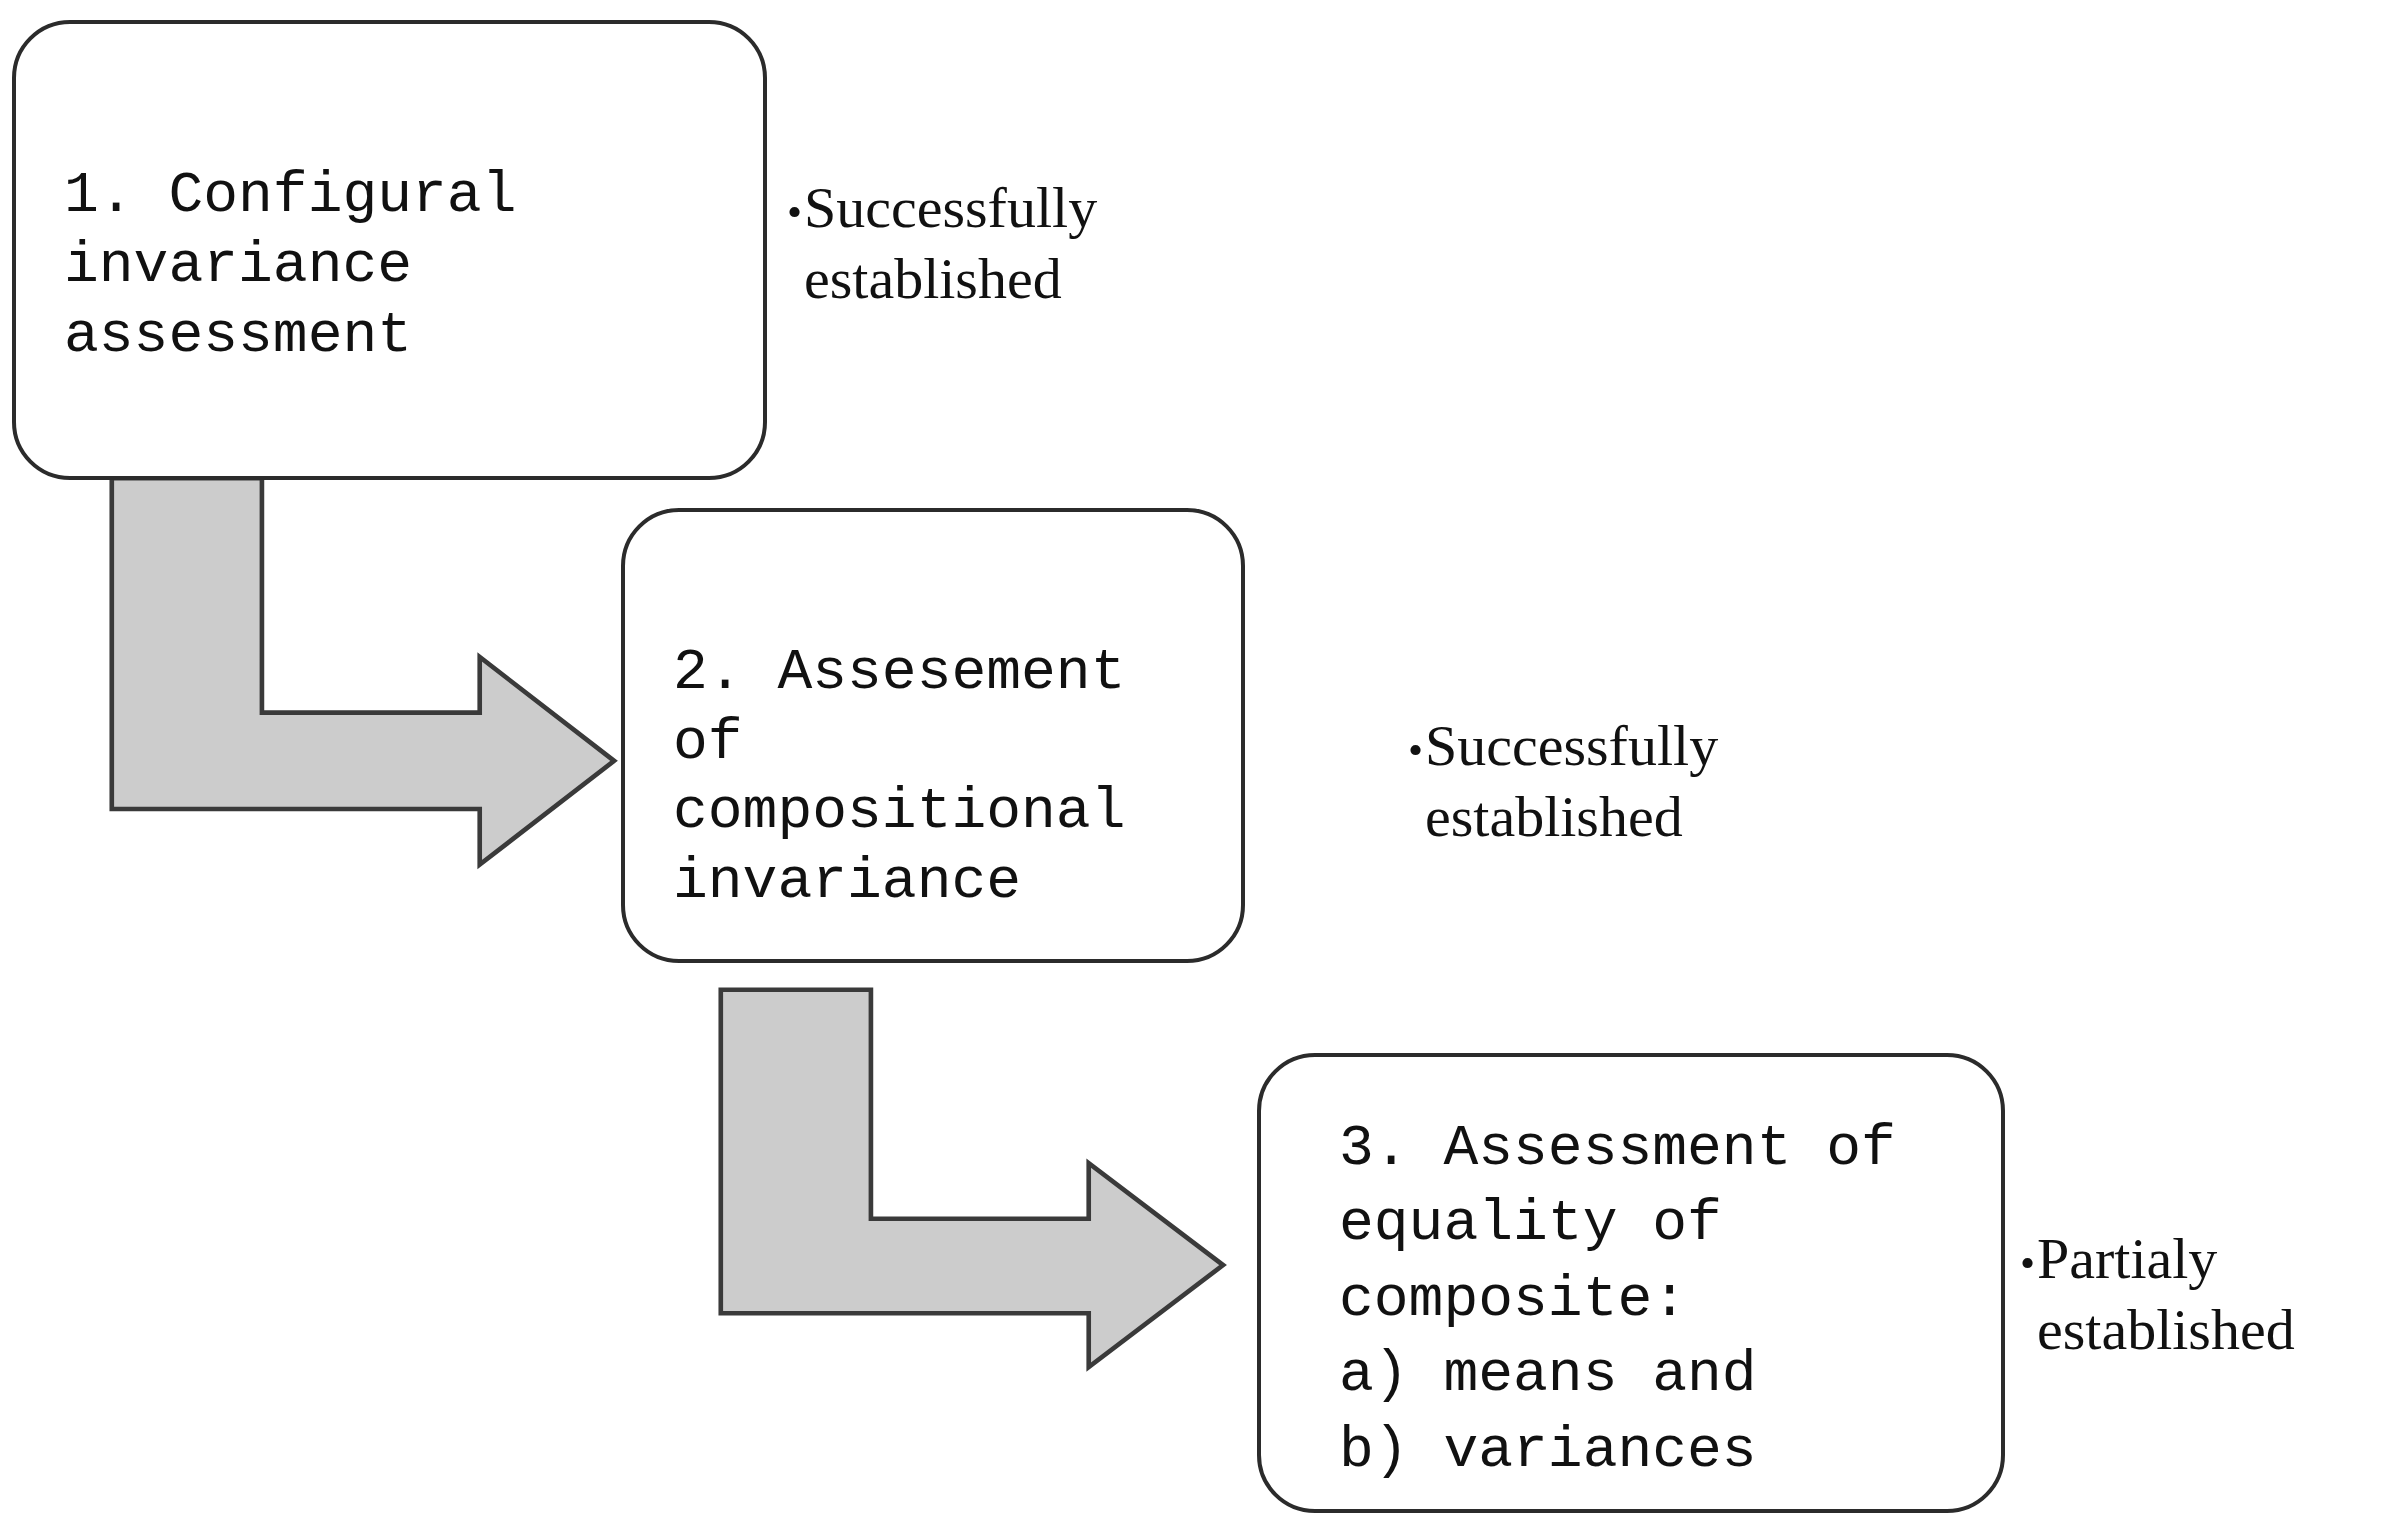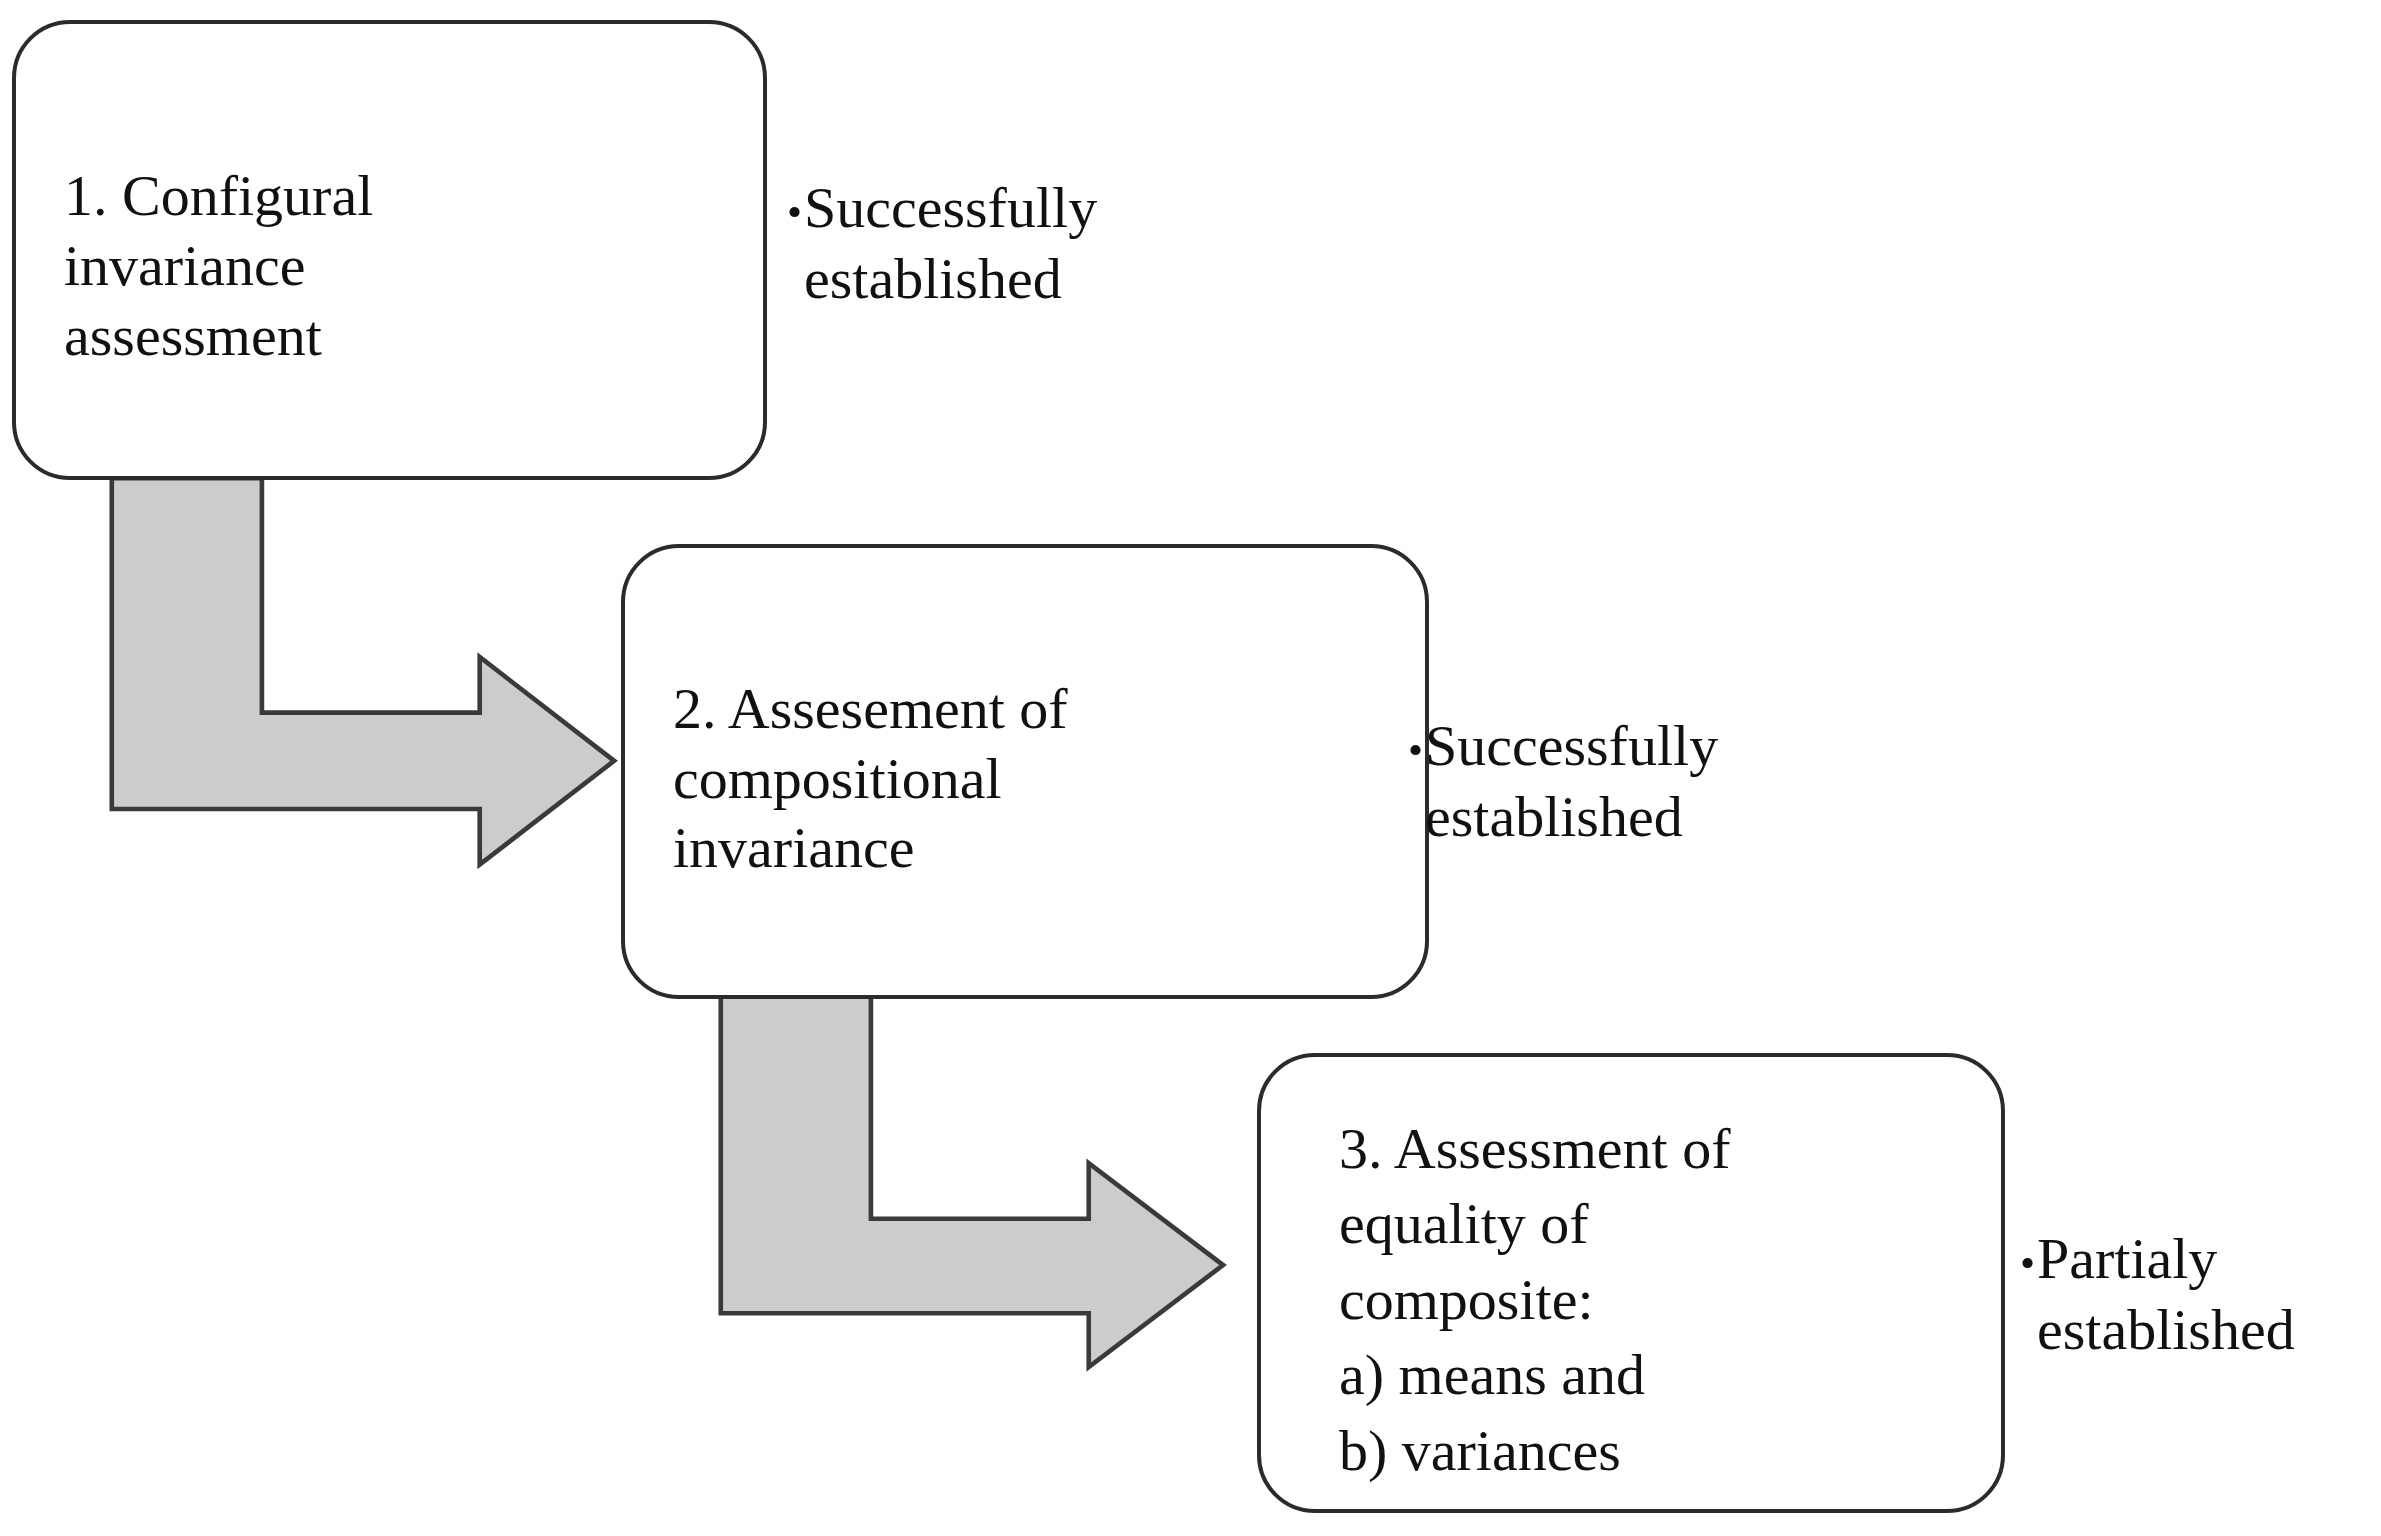--- a/index.html
+++ b/index.html
@@ -25,28 +25,28 @@
     border: 4.6px solid #2b2b2b;
     border-radius: 58px;
   }
   .node-text {
     position: absolute;
     left: 48px;
     right: 22px;
     color: #111111;
     font-size: 58px;
     line-height: 1.20;
-    font-family: Liberation Serif, serif;
+    font-family: Liberation Mono, monospace;
     white-space: pre-line;
   }
 
   #node-1 { left: 12px;   top: 20.4px;   width: 755px; height: 460px; }
   #node-1 .node-text { top: 137px; }
 
-  #node-2 { left: 621px;  top: 544px;  width: 808px; height: 455px; }
+  #node-2 { left: 621px;  top: 508px;  width: 624px; height: 455px; }
   #node-2 .node-text { top: 126px; }
 
   #node-3 { left: 1257px; top: 1053px; width: 748px; height: 460px; }
   #node-3 .node-text { top: 54px; left: 54px; line-height: 1.30; margin-left: 24px; }
 
   
   .elbow-arrow {
     position: absolute;
     overflow: visible;
   }

